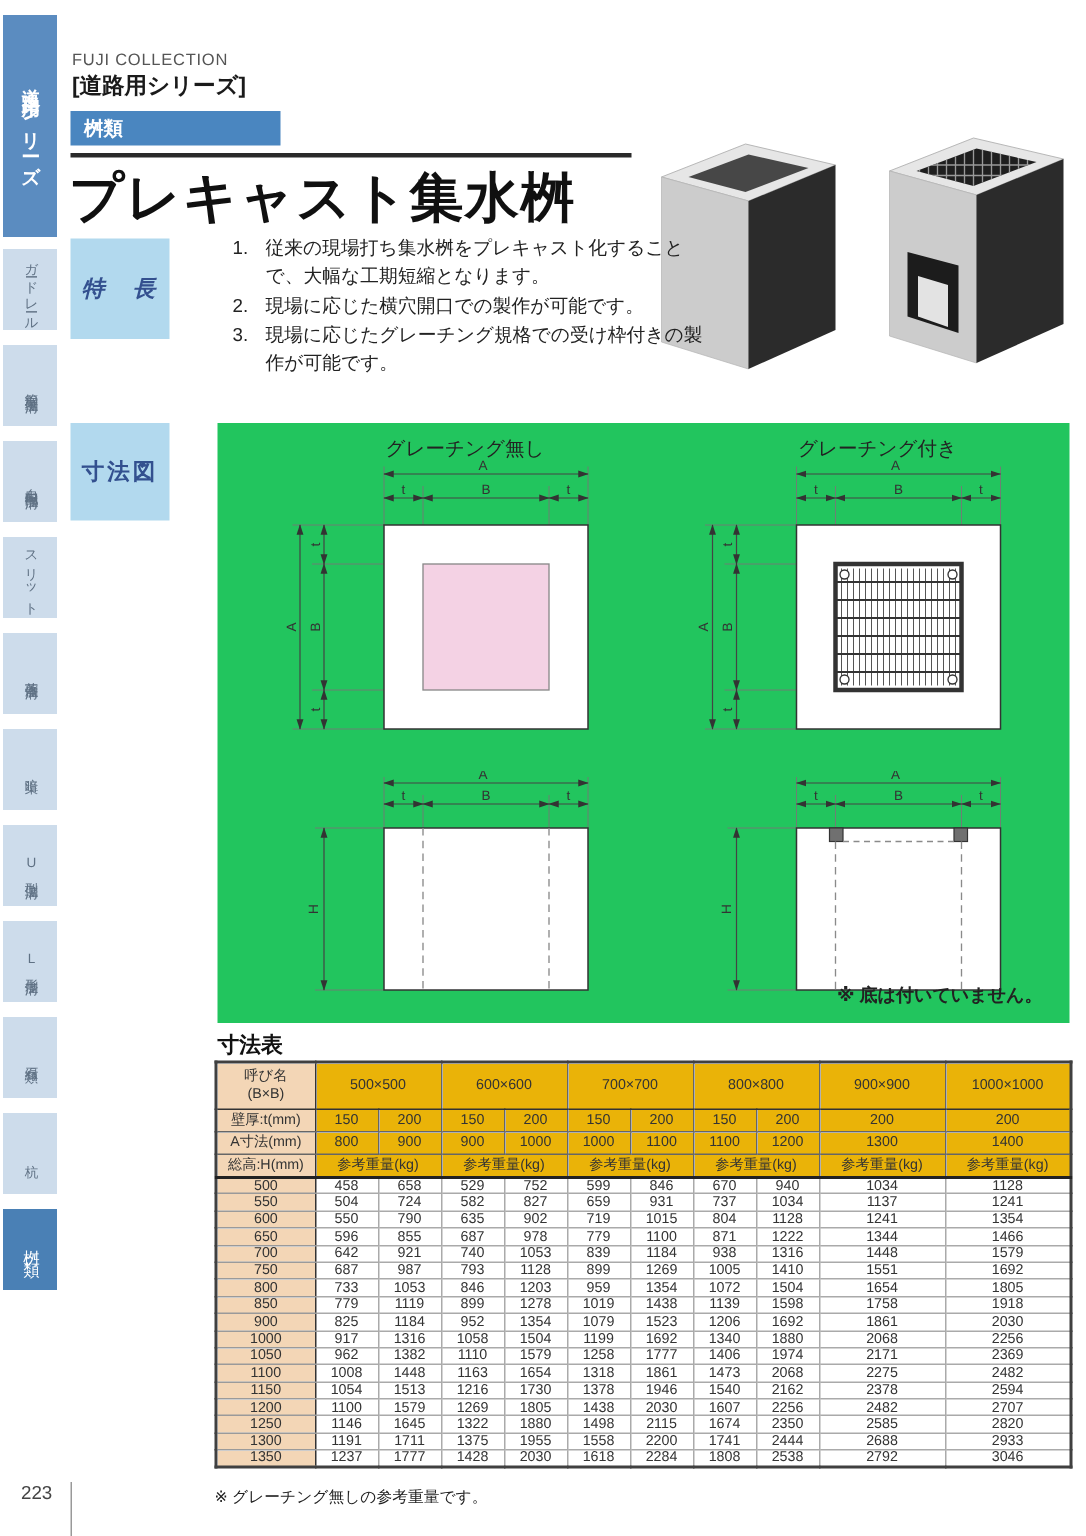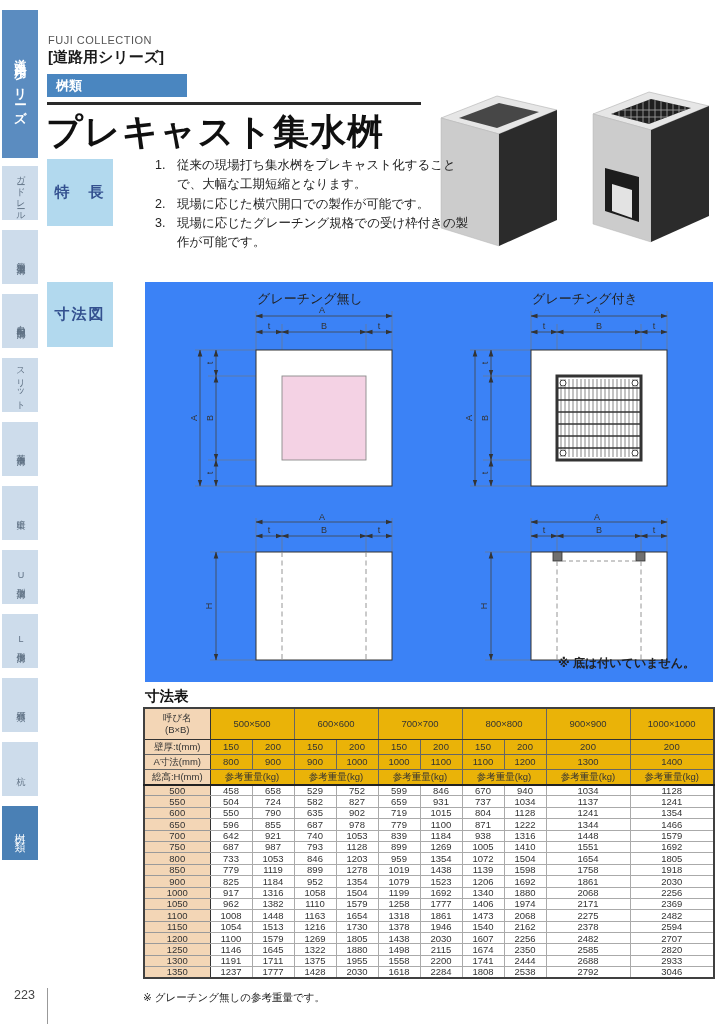--- a/index.html
+++ b/index.html
@@ -34,28 +34,28 @@
     line-height:23px;padding-left:9px;box-sizing:border-box;
   }
   .title-rule{position:absolute;left:47px;top:102px;width:374px;height:2.5px;background:#2a2a2a;}
   .page-title{position:absolute;left:46px;top:108px;font-size:36px;font-weight:bold;color:#101010;letter-spacing:1px;}
   
   .chip{
     position:absolute;left:47px;width:66px;height:67px;background:#b2d9ee;
     color:#33508f;font-weight:bold;font-size:15px;
     display:flex;align-items:center;justify-content:center;letter-spacing:2px;
   }
-  .chip.features{top:159px;}
+  .chip.features{top:159px;font-style:italic;}
   .chip.dims{top:282px;height:65px;}
   
   .feature-list{position:absolute;left:155px;top:156px;width:322px;font-size:12.5px;line-height:1.5;color:#222;}
   .feature-item{display:flex;margin-bottom:1px;}
   .f-num{width:22px;flex:none;}
   
-  .pink{position:absolute;left:145px;top:282px;width:568px;height:400px;background:#3b82f6;}
+  .pink{position:absolute;left:145px;top:282px;width:568px;height:400px;background:#22c55e;}
   .diag-h{position:absolute;top:8px;width:240px;text-align:center;font-size:13px;color:#222;}
   .diag-h.left{left:45px;} .diag-h.right{left:320px;}
   .plan{position:absolute;top:24px;width:240px;height:205px;}
   .plan.left{left:45px;} .plan.right{left:320px;}
   .elev{position:absolute;top:232px;width:240px;height:152px;}
   .elev.left{left:45px;} .elev.right{left:320px;}
   .no-bottom-note{position:absolute;right:18px;bottom:10px;font-size:12px;font-weight:bold;color:#222;margin-top:16px;}
   .dimtext{font-size:9px;fill:#333;font-family:"Liberation Sans","DejaVu Sans",sans-serif;}
   .dimline{stroke:#444;stroke-width:0.8;}
   .extline{stroke:#777;stroke-width:0.6;}

